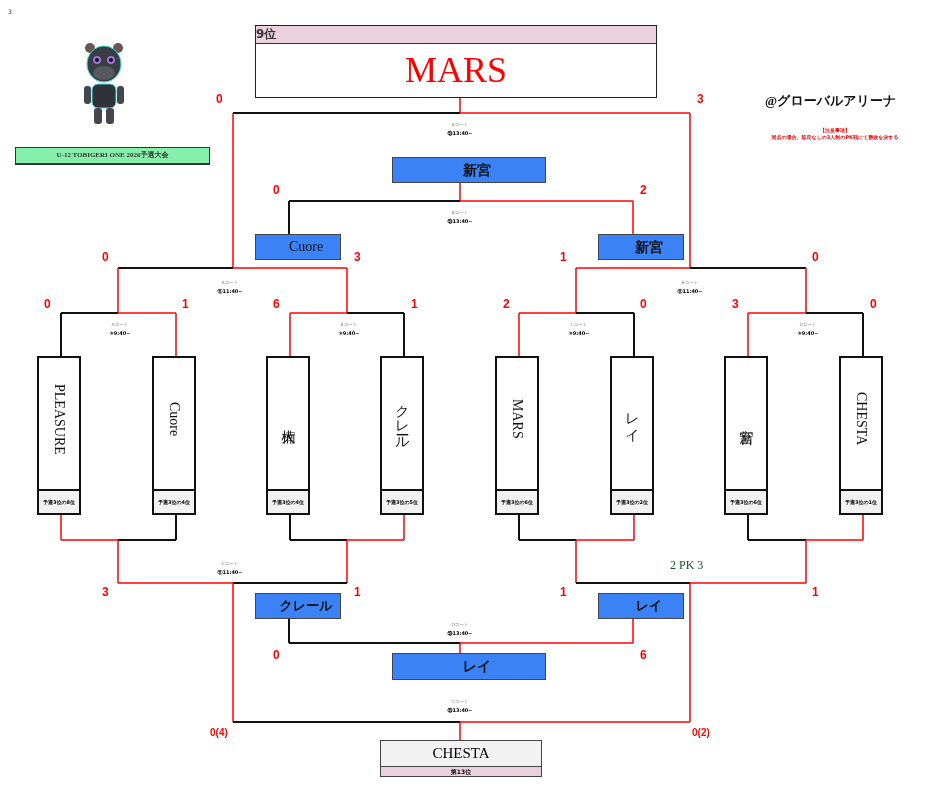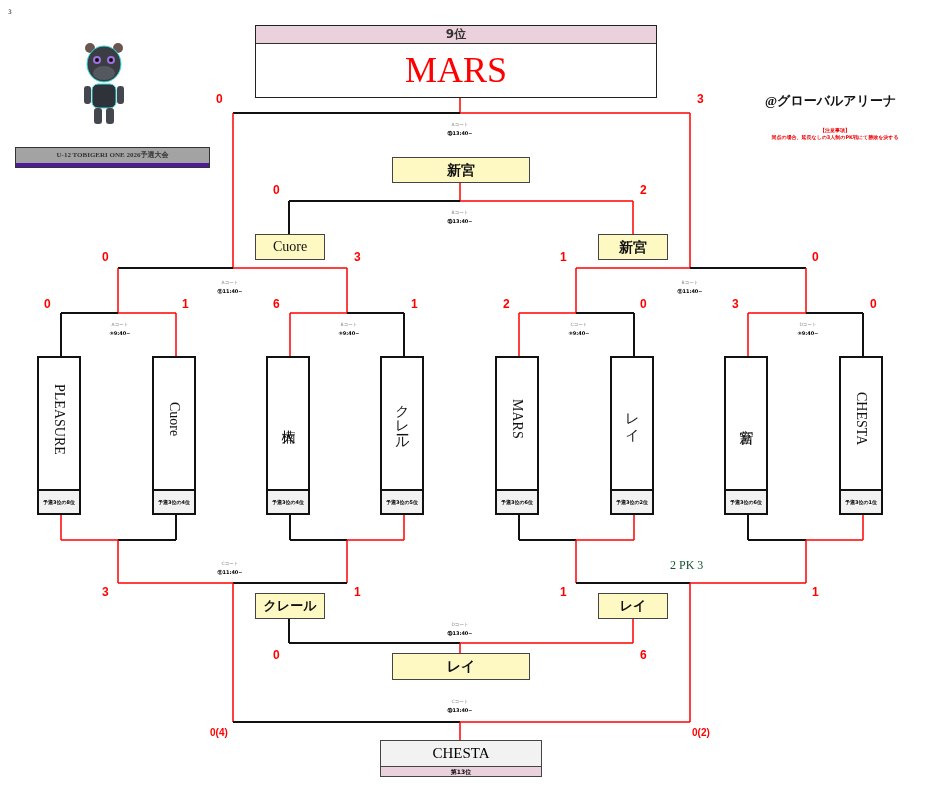--- a/index.html
+++ b/index.html
@@ -2,31 +2,31 @@
 <html><head>
 <meta charset="utf-8">
 <style>
   html,body{margin:0;padding:0;background:#fff;}
   body{width:928px;height:790px;position:relative;overflow:hidden;font-family:"DejaVu Serif",serif;}
   .abs{position:absolute;}
   #lines{position:absolute;left:0;top:0;width:928px;height:790px;}
   .page-num{left:8px;top:8px;font-size:6px;color:#333;font-family:"DejaVu Sans",sans-serif;}
   .mascot{left:78px;top:40px;width:52px;height:88px;}
   .title-box{left:15px;top:147px;width:193px;border:1px solid #333;background:#f2f2f2;}
-  .title-sub{background:#a3a3a3;border-bottom:4px solid #4c1d95;font-size:7px;text-align:center;height:15px;line-height:15px;font-family:"Liberation Serif",serif;font-weight:bold;color:#333;}
+  .title-sub{background:#86efac;border-bottom:1px solid #4c1d95;font-size:7px;text-align:center;height:15px;line-height:15px;font-family:"Liberation Serif",serif;font-weight:bold;color:#333;}
   .title-main{font-size:21px;height:36px;line-height:36px;text-align:center;color:#333;font-family:"DejaVu Sans",sans-serif;}
   .win-box{left:255px;top:25px;width:400px;border:1.5px solid #222;background:#fff;}
-  .win-head{background:#ead1dc;border-bottom:1.5px solid #333;text-align:center;font-size:12px;height:17px;line-height:17px;font-weight:bold;font-family:"DejaVu Sans",sans-serif;color:#333;}
+  .win-head{background:#ead1dc;border-bottom:1.5px solid #333;font-size:12px;height:17px;line-height:17px;font-weight:bold;font-family:"DejaVu Sans",sans-serif;color:#333;}
   .win-name{text-align:center;color:#f00;font-size:36px;height:53px;line-height:53px;font-family:"Liberation Serif",serif;}
   .venue{left:765px;top:92px;font-size:13px;font-weight:bold;font-family:Liberation Serif, serif;color:#111;}
   .notice{left:740px;top:127px;width:190px;text-align:center;color:#e00;font-size:5px;font-weight:bold;line-height:7px;font-family:"DejaVu Sans",sans-serif;}
   .score{color:#f00;font-weight:bold;font-size:12px;font-family:"Liberation Sans",sans-serif;}
   .court{font-size:4.5px;color:#888;text-align:center;width:50px;font-family:"DejaVu Sans",sans-serif;}
   .time{font-size:5px;color:#000;font-weight:bold;text-align:center;width:50px;font-family:"DejaVu Sans",sans-serif;}
-  .result-box{border:1.5px solid #444;background:#fef9c3;text-align:center;font-family:"Liberation Serif",serif;color:#111;}
+  .result-box{border:1.5px solid #444;background:#3b82f6;text-align:center;font-family:"Liberation Serif",serif;color:#111;padding-left:16px;}
   .team-box{width:40px;height:155px;border:2px solid #111;background:#fff;}
   .team-name{position:absolute;left:0;top:0;width:40px;height:122px;display:flex;align-items:center;justify-content:center;}
   .team-name span{writing-mode:vertical-rl;font-size:14px;font-family:"Liberation Serif",serif;color:#111;}
   .team-seed{position:absolute;left:0;bottom:0;width:40px;height:22px;border-top:2px solid #111;background:#f2f2f2;font-size:5px;font-weight:bold;text-align:center;line-height:22px;font-family:"DejaVu Sans",sans-serif;}
   .pk{color:#14532d;font-size:12px;font-family:"Liberation Serif",serif;}
   .place-box{left:380px;top:740px;width:160px;border:1.5px solid #444;background:#f2f2f2;}
   .place-name{height:25px;line-height:25px;text-align:center;font-size:15px;font-family:"Liberation Serif",serif;}
   .place-rank{height:9px;line-height:9px;text-align:center;font-size:6px;background:#ead1dc;border-top:1px solid #444;font-weight:bold;font-family:"DejaVu Sans",sans-serif;}
 </style>
 </head>

